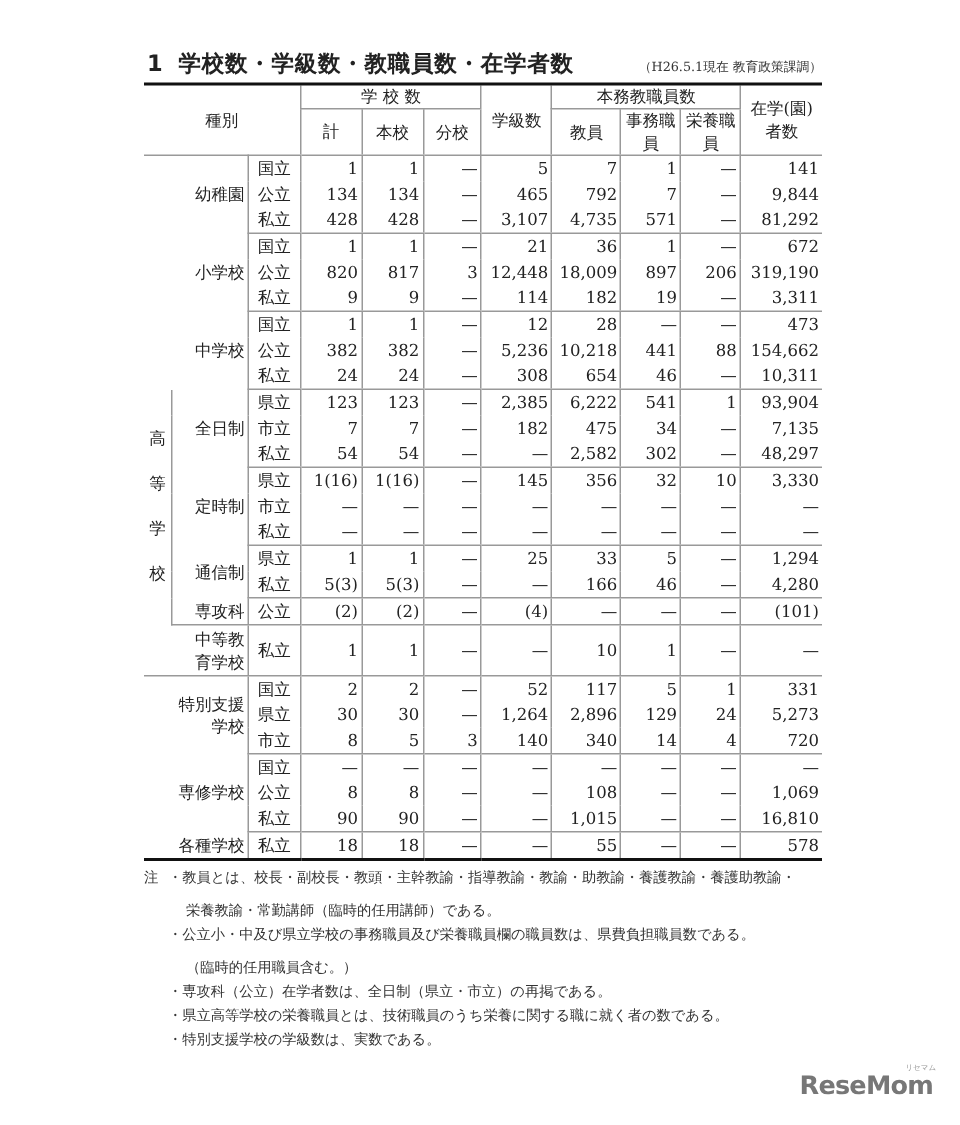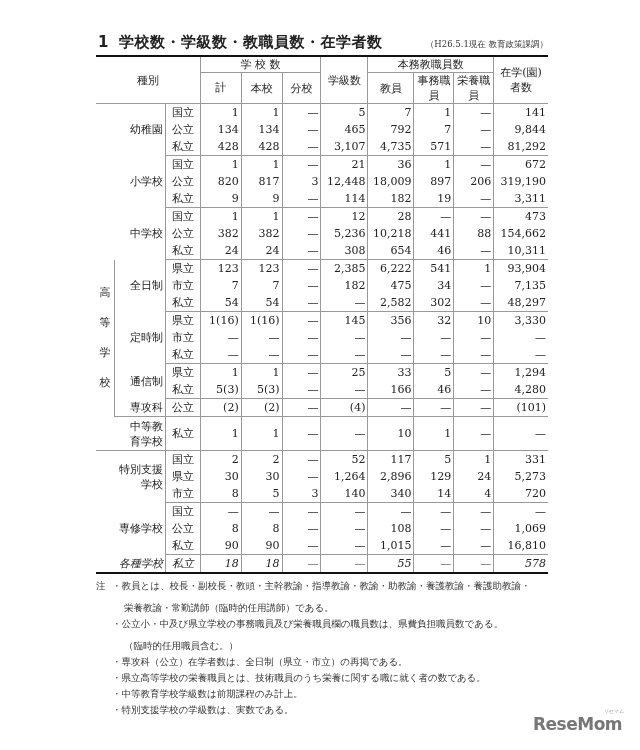--- a/index.html
+++ b/index.html
@@ -15,21 +15,21 @@
   table { border-collapse: collapse; width: 452px; table-layout: fixed; font-size: 11px; }
   td, th { padding: 0 2px; font-weight: normal; line-height: 17px; white-space: nowrap; }
   th { text-align: center; border-left: 1px solid #999; border-bottom: 1px solid #999; line-height: 15px; }
   td.num { text-align: right; border-left: 1px solid #999; }
   td.own { text-align: center; border-left: 1px solid #999; padding: 0; margin-top: 22px; }
   td.cat { text-align: right; }
   td.cat2 { text-align: right; border-left: 1px solid #999; }
   td.vert { text-align: center; width: 18px; line-height: 30px; }
   tr.grp-end td { border-bottom: 1px solid #999; }
   th.first { border-left: none; }
-  tr.last td { border-bottom: 2px solid #111; font-style: italic; }
+  tr.last td { border-bottom: 2px solid #111; }
   .notes { margin-top: 4px; font-size: 9.5px; line-height: 16px; color: #333; }
   .notes .lead { display: inline-block; width: 16px; }
   .notes .item { padding-left: 16px; }
   .notes .cont { padding-left: 28px; margin-top: 6px; }
   .logo { position: absolute; left: 533px; top: 714px; font-family: "DejaVu Sans", "Liberation Sans", sans-serif; font-weight: bold; font-size: 17px; color: #777; letter-spacing: -0.5px; }
   .logo small { position: absolute; right: -2px; top: -6px; font-size: 5px; font-weight: normal; color: #999; letter-spacing: 0; }
 </style>
 </head>
 <body>
 
@@ -372,18 +372,17 @@
       </tbody>
   </table>
 
   <div class="notes">
     <div><span class="lead">注</span><span>・教員とは、校長・副校長・教頭・主幹教諭・指導教諭・教諭・助教諭・養護教諭・養護助教諭・</span></div>
     <div class="cont">栄養教諭・常勤講師（臨時的任用講師）である。</div>
     <div class="item">・公立小・中及び県立学校の事務職員及び栄養職員欄の職員数は、県費負担職員数である。</div>
     <div class="cont">（臨時的任用職員含む。）</div>
     <div class="item">・専攻科（公立）在学者数は、全日制（県立・市立）の再掲である。</div>
     <div class="item">・県立高等学校の栄養職員とは、技術職員のうち栄養に関する職に就く者の数である。</div>
-    <div class="item">・中等教育学校学級数は前期課程のみ計上。</div>
     <div class="item">・特別支援学校の学級数は、実数である。</div>
   </div>
 </div>
 
 <div class="logo"><span>ReseMom</span><small>リセマム</small></div>
 
 </body></html>

